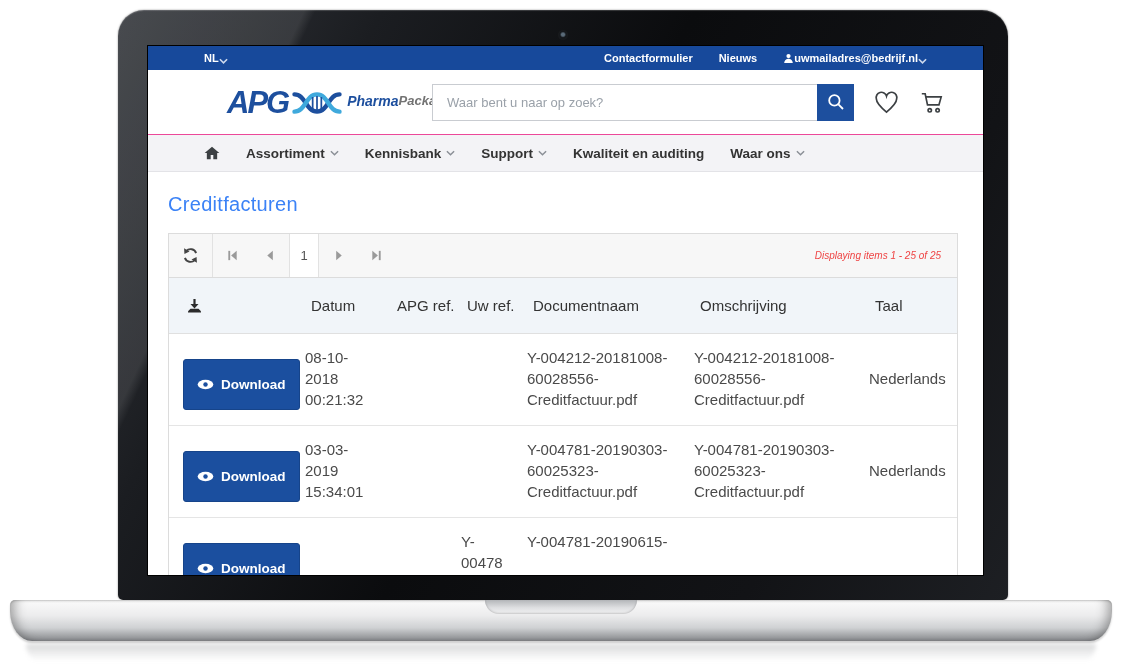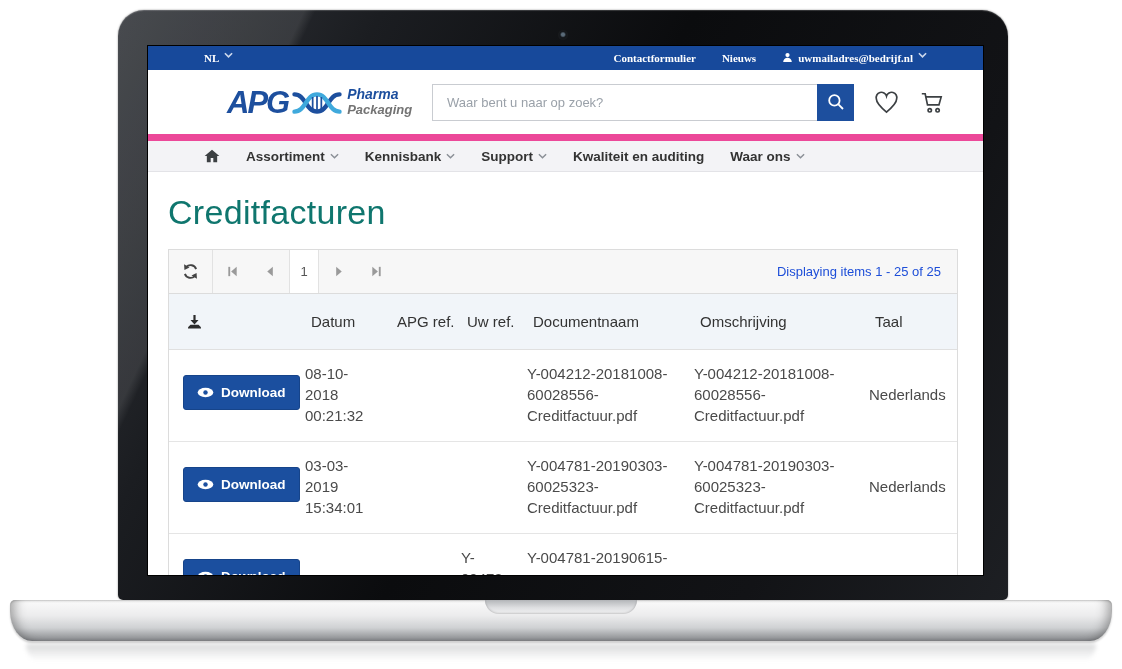--- a/index.html
+++ b/index.html
@@ -34,82 +34,82 @@
     background:linear-gradient(180deg,#b4b6b9 0%,#dedfe1 55%,#f2f2f3 100%);
     box-shadow:inset 0 -1px 2px rgba(0,0,0,.18); }
   .reflection { position:absolute; left:26px; top:644px; width:1070px; height:20px;
     background:linear-gradient(180deg, rgba(130,132,136,.30), rgba(255,255,255,0) 85%);
     border-radius:0 0 40px 40px; filter:blur(2px); }
 
   
   .topbar { height:24px; background:#17499b; color:#fff; display:flex; align-items:center;
     padding:0 56px; font-size:11px; font-weight:700; }
   .topbar .grow { flex:1; }
-  .tb-item { display:flex; align-items:flex-start; gap:5px; cursor:pointer; white-space:nowrap;font-family:Liberation Serif, serif; }
+  .tb-item { display:flex; align-items:flex-end; cursor:pointer; white-space:nowrap; }
   .topbar .right { display:flex; align-items:center; gap:26px; }
   .chev { display:inline-block; line-height:0; }
 
   
   .sitehead { height:64px; background:#fff; display:flex; align-items:center;
     padding:0 66px 0 79px; }
   .logo { display:flex; align-items:center; width:192px; flex-shrink:0; cursor:pointer; }
   .logo-apg { font-size:31px; font-weight:900; font-style:italic; color:#1d4f9e;
     letter-spacing:-2px; line-height:1; }
   .logo-dna { margin:2px 2px 0 3px; line-height:0; }
-  .logo-tag { display:flex; flex-direction:column; font-style:italic; font-weight:700;
+  .logo-tag { display:flex; flex-direction:row; font-style:italic; font-weight:700;
     line-height:1.08; margin-left:2px; }
   .logo-tag .t1 { font-size:14px; color:#1d4f9e; }
   .logo-tag .t2 { font-size:13px; color:#737373; }
   .search { display:flex; margin-left:13px; }
   .search input { width:385px; height:37px; border:1px solid #c9ccd1; border-right:none;
     padding:0 14px; font-size:13px; color:#444; outline:none;
     font-family:"Liberation Sans","DejaVu Sans",sans-serif; }
   .search input::placeholder { color:#9aa1a9; }
   .search-btn { width:37px; height:37px; background:#1d4f9e; border:none; cursor:pointer;
     display:flex; align-items:center; justify-content:center; }
   .headicon { margin-left:19px; line-height:0; cursor:pointer; }
 
   
-  .mainnav { height:38px; background:#f3f3f6; border-top:7px solid #ec4899;
+  .mainnav { height:38px; background:#f3f3f6; border-top:1px solid #ec4899;
     border-bottom:1px solid #e3e3e7; display:flex; align-items:center; gap:26px;
     padding:0 56px; font-size:13.5px; font-weight:700; color:#333; }
   .nav-item { display:flex; align-items:center; gap:5px; cursor:pointer; white-space:nowrap; }
   .nav-item .chev { color:#8a8f96; }
 
   
   .main { padding:0 25px 0 20px; }
-  .page-title { font-size:34px; font-weight:400; color:#0f766e; margin:21px 0 17px;
+  .page-title { font-size:20px; font-weight:400; color:#3b82f6; margin:21px 0 17px;
     letter-spacing:.3px; }
 
   .gridwrap { border:1px solid #dcdcdc; background:#fff; }
   .toolbar { height:44px; background:#f7f7f7; border-bottom:1px solid #dcdcdc;
     display:flex; align-items:stretch; }
   .tb-cell { display:flex; align-items:center; justify-content:center; cursor:pointer; }
   .tb-refresh { width:44px; border-right:1px solid #e2e2e2; }
   .tb-page-btn { width:38px; }
   .tb-page-num { width:30px; background:#fff; border-left:1px solid #e2e2e2;
     border-right:1px solid #e2e2e2; font-size:13px; color:#555; cursor:default; }
   .tb-status { margin-left:auto; display:flex; align-items:center; padding-right:16px;
-    font-size:13px; color:#1d4ed8; }
+    font-size:10px; color:#ef4444;font-style:italic; }
 
   .thead { display:grid; grid-template-columns:132px 86px 70px 66px 167px 175px 1fr;
     background:#f1f5f9; border-bottom:1px solid #e0e0e0; height:56px; align-items:center;
     font-size:15px; color:#333; }
   .th { padding:0 8px 0 10px; white-space:nowrap; }
   .th-icon { padding-left:17px; line-height:0; }
 
   .row { display:grid; grid-template-columns:132px 86px 70px 66px 167px 175px 1fr;
     border-bottom:1px solid #e5e5e5; padding:13px 0 15px; font-size:15px; color:#4a4a4a;
     line-height:1.4; background:#fff; }
   .td { padding:0 14px 0 4px; overflow-wrap:break-word; }
   .td-btn { padding:12px 0 0 14px; }
   .td-taal { align-self:center; white-space:nowrap; }
   .dl-btn { display:inline-flex; align-items:center; gap:7px; background:#1b4f9f;
     border:1px solid #16448a; border-radius:3px; color:#fff; font-weight:700;
-    font-size:13.5px; padding:9px 13px; cursor:pointer;
+    font-size:13.5px; padding:17px 13px; cursor:pointer;
     font-family:"Liberation Sans","DejaVu Sans",sans-serif; }
 </style>
 </head>
 <body>
 
 <div class="scene">
 
   <div class="lid">
     <div class="camera"></div>
 

